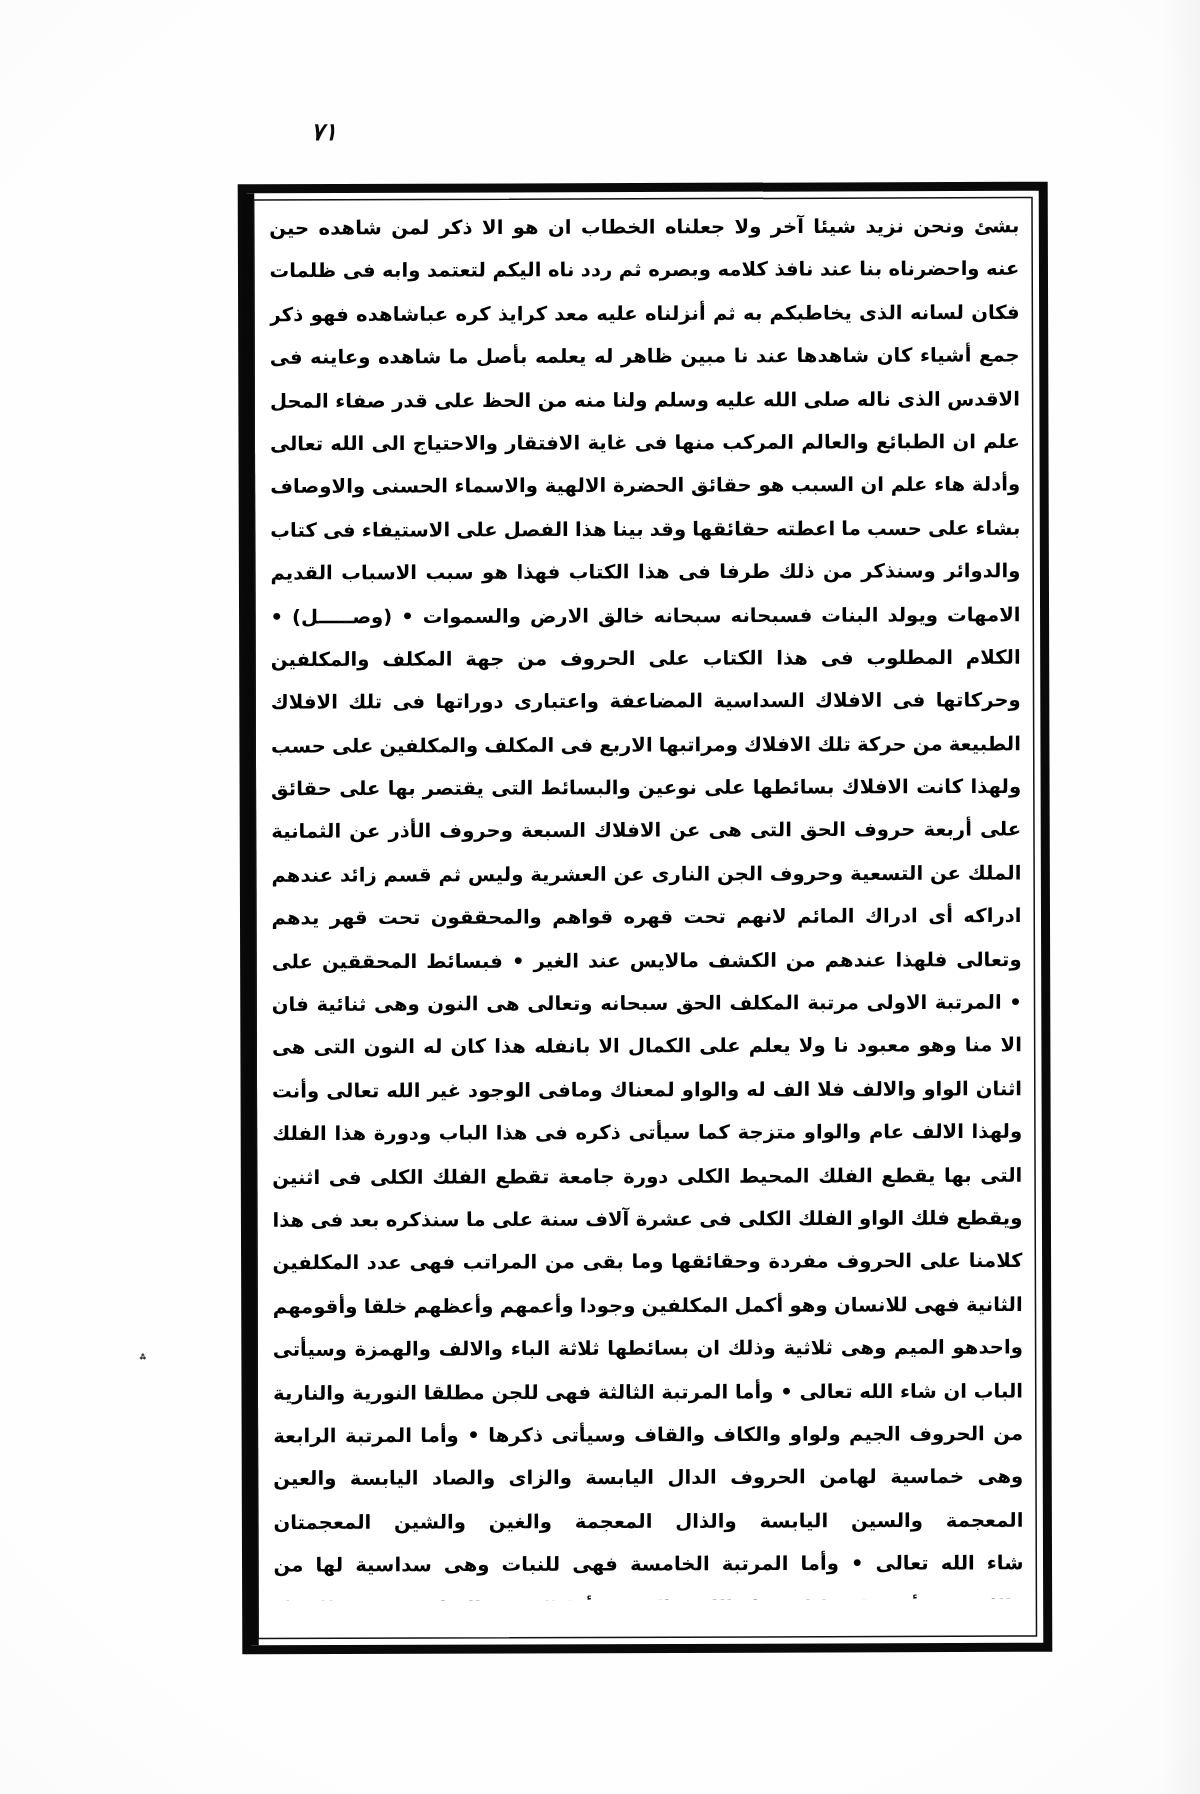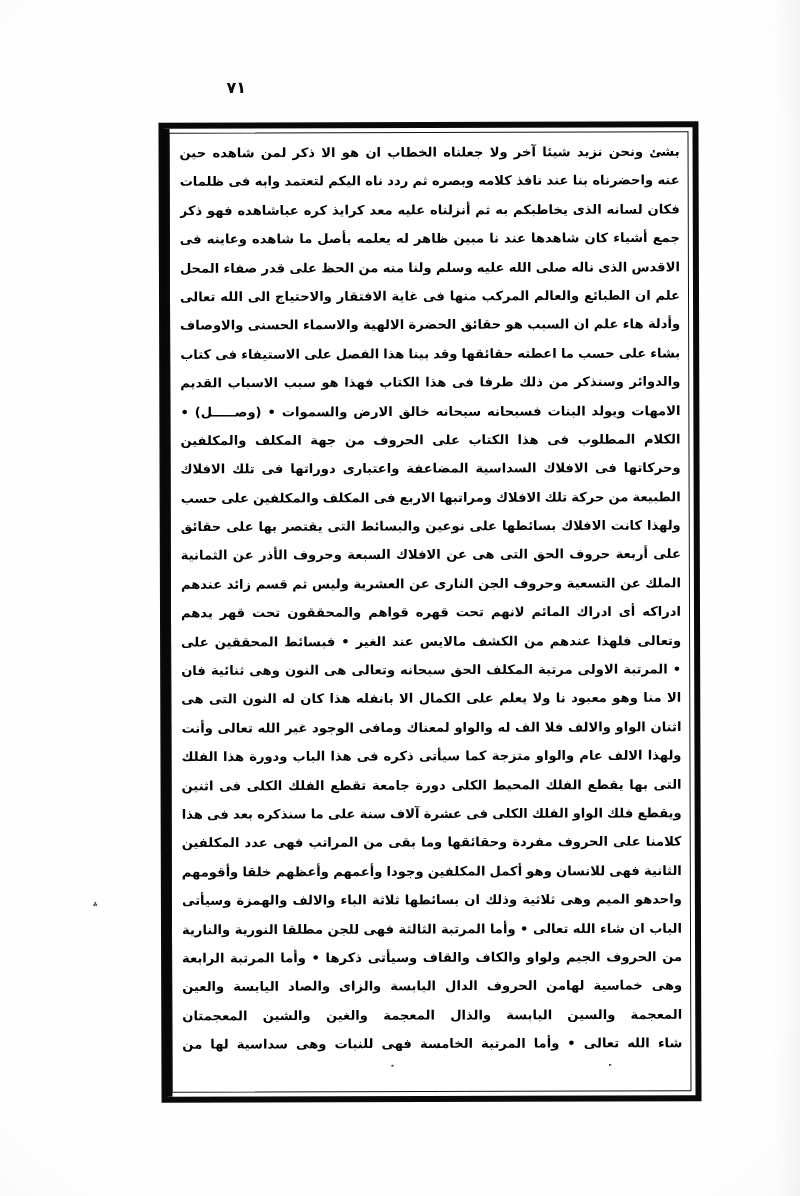--- a/index.html
+++ b/index.html
@@ -34,26 +34,28 @@
         rgba(0,0,0,0.05) 100%);
     pointer-events: none;
   }
 
   
   #folio-number {
     position: absolute;
     left: 186px;
     top: 78px;
     width: 60px;
+    text-align: center;
     font-family: "DejaVu Sans", sans-serif;
     font-size: 16px;
     font-weight: 700;
     color: #0b0b0b;
     letter-spacing: 1px;
     direction: rtl;
+    font-style: italic;
   }
 
   
   #text-frame {
     position: absolute;
     left: 160px;
     top: 122px;
     width: 540px;
     height: 980px;
     box-sizing: border-box;

